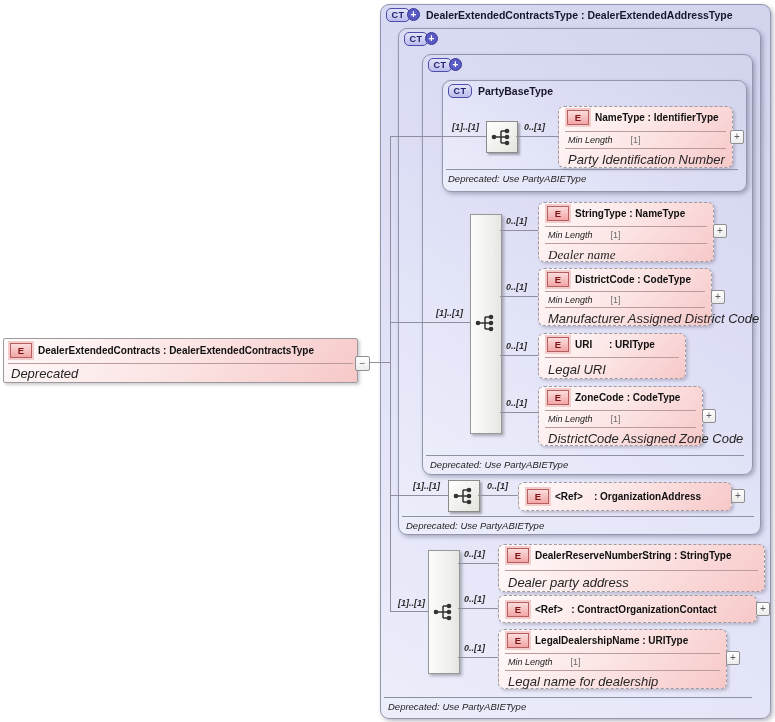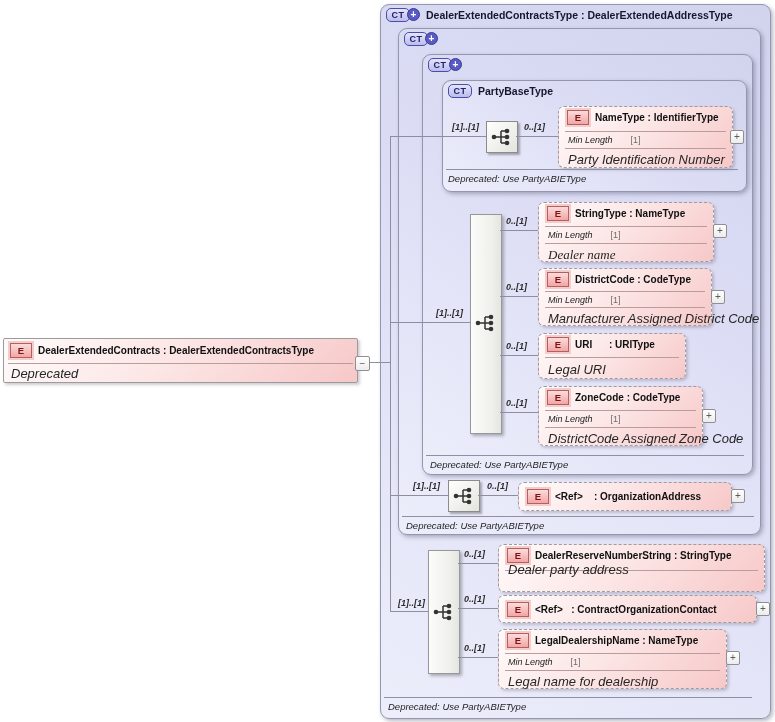--- a/index.html
+++ b/index.html
@@ -273,39 +273,39 @@
   </div>
 
   <div class="hline" style="left:458px;top:563px;width:40px;"></div>
   <div class="card" style="left:464px;top:549px;">0..[1]</div>
   <div class="elem-box" style="left:498px;top:544px;width:265px;height:46px;">
     <div class="elem-title">
       <span class="e-badge">E</span>
       <span>DealerReserveNumberString : StringType</span>
     </div>
     <div class="row-sep" style="top:25px;"></div>
-    <div class="elem-ann" style="top:17px;">Dealer party address</div>
+    <div class="elem-ann" style="top:30px;">Dealer party address</div>
   </div>
 
   <div class="hline" style="left:458px;top:608px;width:40px;"></div>
   <div class="card" style="left:464px;top:594px;">0..[1]</div>
   <div class="elem-box" style="left:498px;top:595px;width:257px;height:26px;">
     <div class="elem-title center">
       <span class="e-badge">E</span>
       <span>&lt;Ref&gt;   : ContractOrganizationContact</span>
     </div>
   </div>
   <div class="plus-box" style="left:756px;top:602px;">+</div>
 
   <div class="hline" style="left:458px;top:657px;width:40px;"></div>
   <div class="card" style="left:464px;top:643px;">0..[1]</div>
   <div class="elem-box" style="left:498px;top:629px;width:227px;height:58px;">
     <div class="elem-title">
       <span class="e-badge">E</span>
-      <span>LegalDealershipName : NameType</span>
+      <span>LegalDealershipName : URIType</span>
     </div>
     <div class="row-sep" style="top:23px;"></div>
     <div class="facet-row" style="top:27px;">
       <span>Min Length</span>
       <span class="facet-value">[1]</span>
     </div>
     <div class="row-sep" style="top:40px;"></div>
     <div class="elem-ann" style="top:44px;">Legal name for dealership</div>
   </div>
   <div class="plus-box" style="left:726px;top:651px;">+</div>

